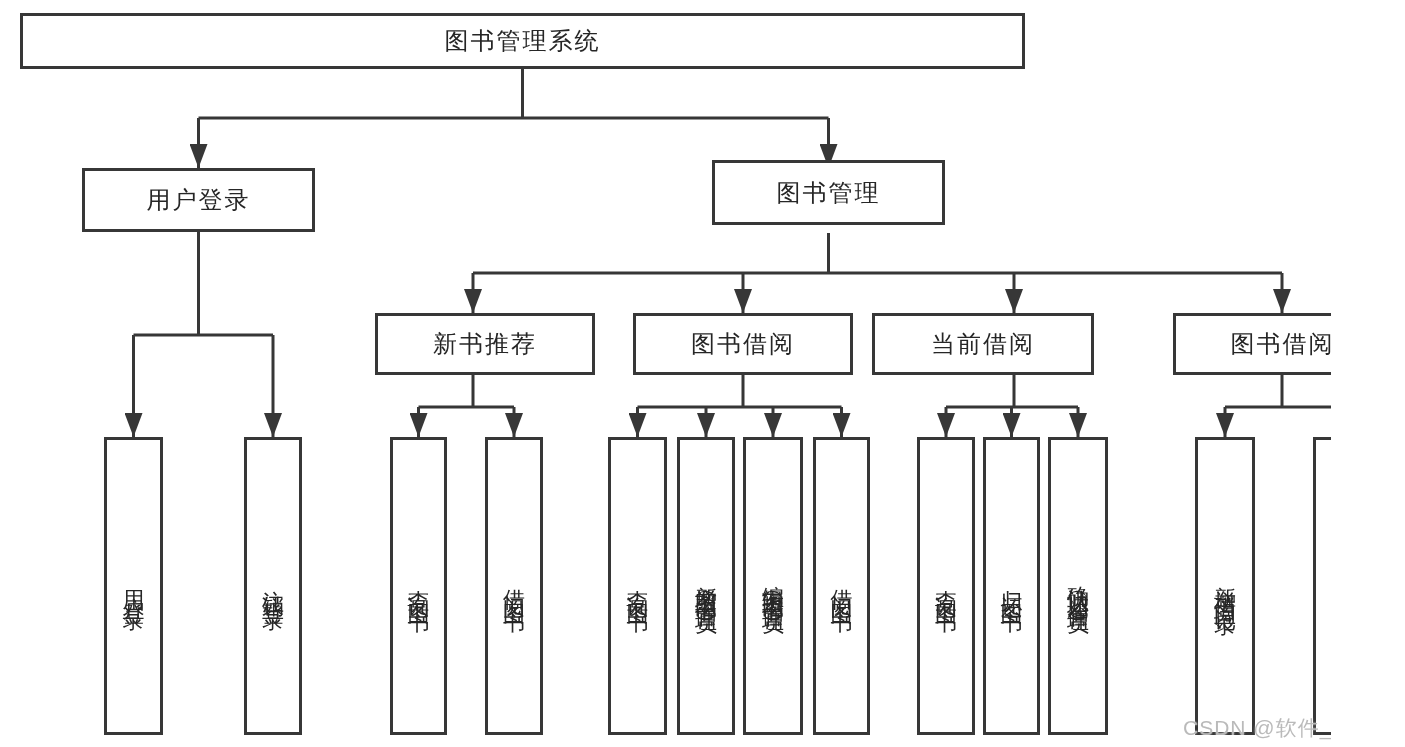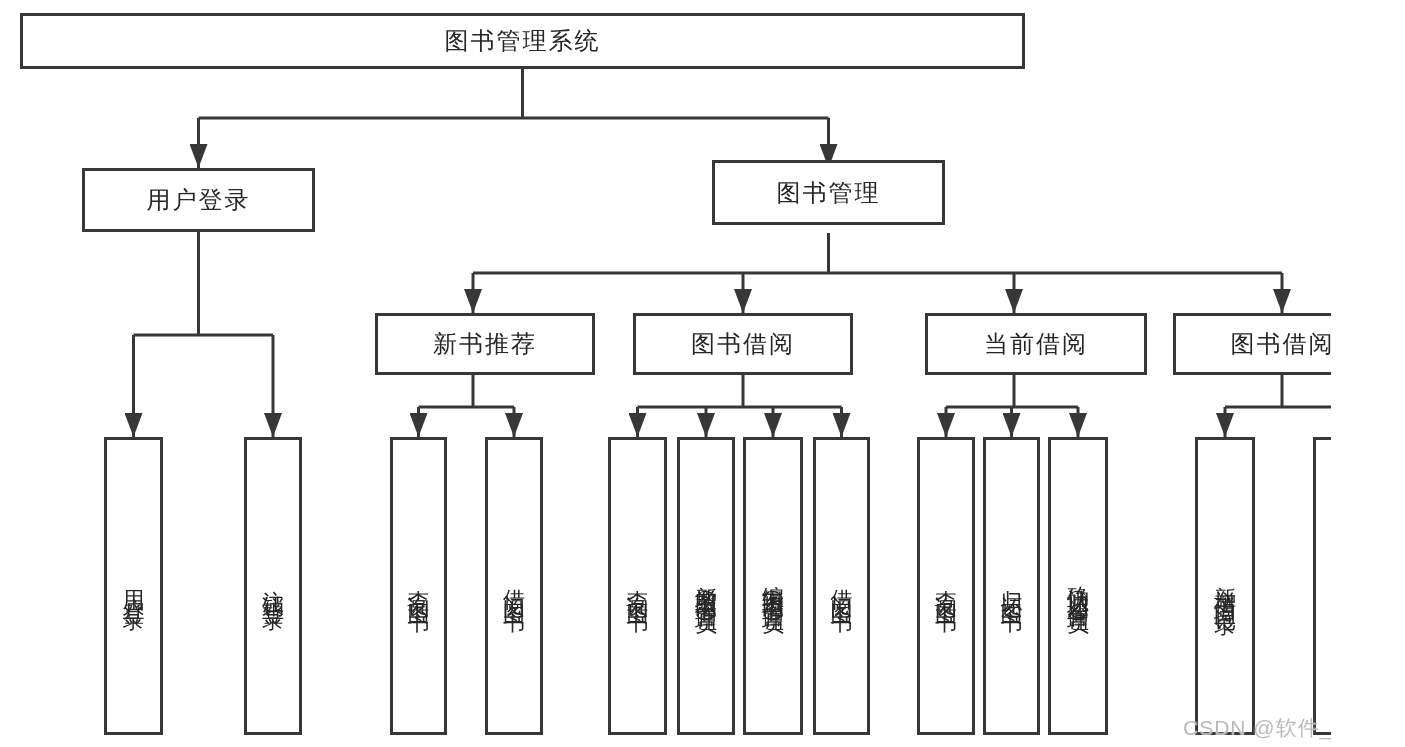--- a/index.html
+++ b/index.html
@@ -99,21 +99,21 @@
     </g>
   </svg>
 
   <div class="node h" style="left:20px; top:13px; width:1005px; height:56px;">图书管理系统</div>
 
   <div class="node h" style="left:82px; top:168px; width:233px; height:64px;">用户登录</div>
   <div class="node h" style="left:712px; top:160px; width:233px; height:65px;">图书管理</div>
 
   <div class="node h" style="left:375px; top:313px; width:220px; height:62px;">新书推荐</div>
   <div class="node h" style="left:633px; top:313px; width:220px; height:62px;">图书借阅</div>
-  <div class="node h" style="left:925px; top:313px; width:222px; height:62px;">当前借阅</div>
+  <div class="node h" style="left:872px; top:313px; width:222px; height:62px;">当前借阅</div>
   <div class="node h" style="left:1173px; top:313px; width:219px; height:62px;">图书借阅</div>
 
   <div class="node v" style="left:104px; top:437px; width:59px; height:298px;">用户登录</div>
   <div class="node v" style="left:244px; top:437px; width:58px; height:298px;">注销登录</div>
 
   <div class="node v" style="left:390px; top:437px; width:57px; height:298px;">查询图书</div>
   <div class="node v" style="left:485px; top:437px; width:58px; height:298px;">借阅图书</div>
 
   <div class="node v" style="left:608px; top:437px; width:59px; height:298px;">查询图书</div>
   <div class="node v" style="left:677px; top:437px; width:58px; height:298px; letter-spacing:4px;">新增图书（管理员）</div>

